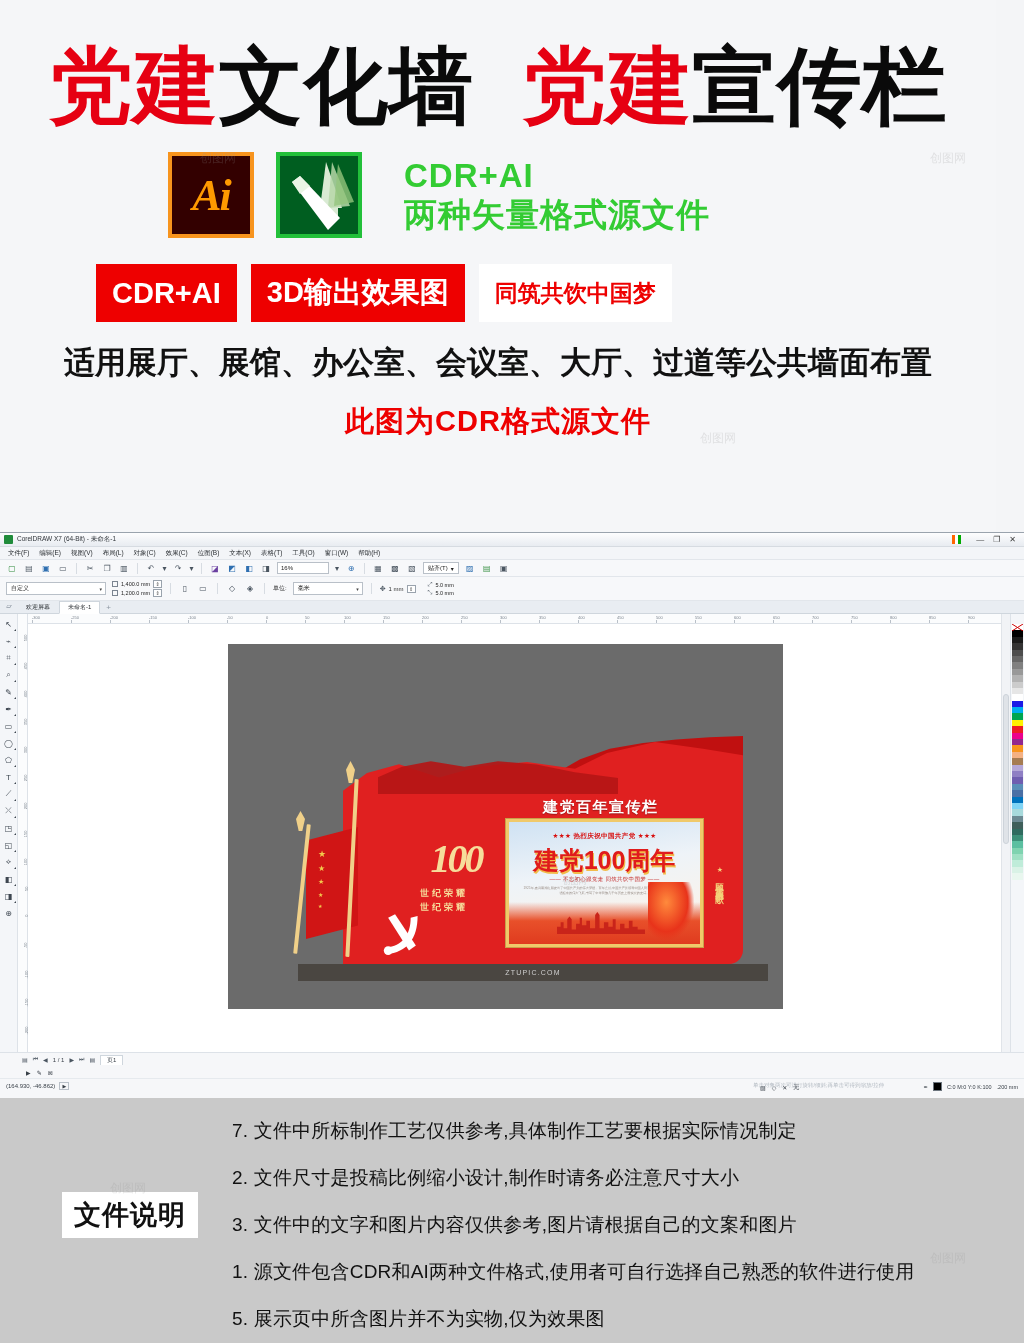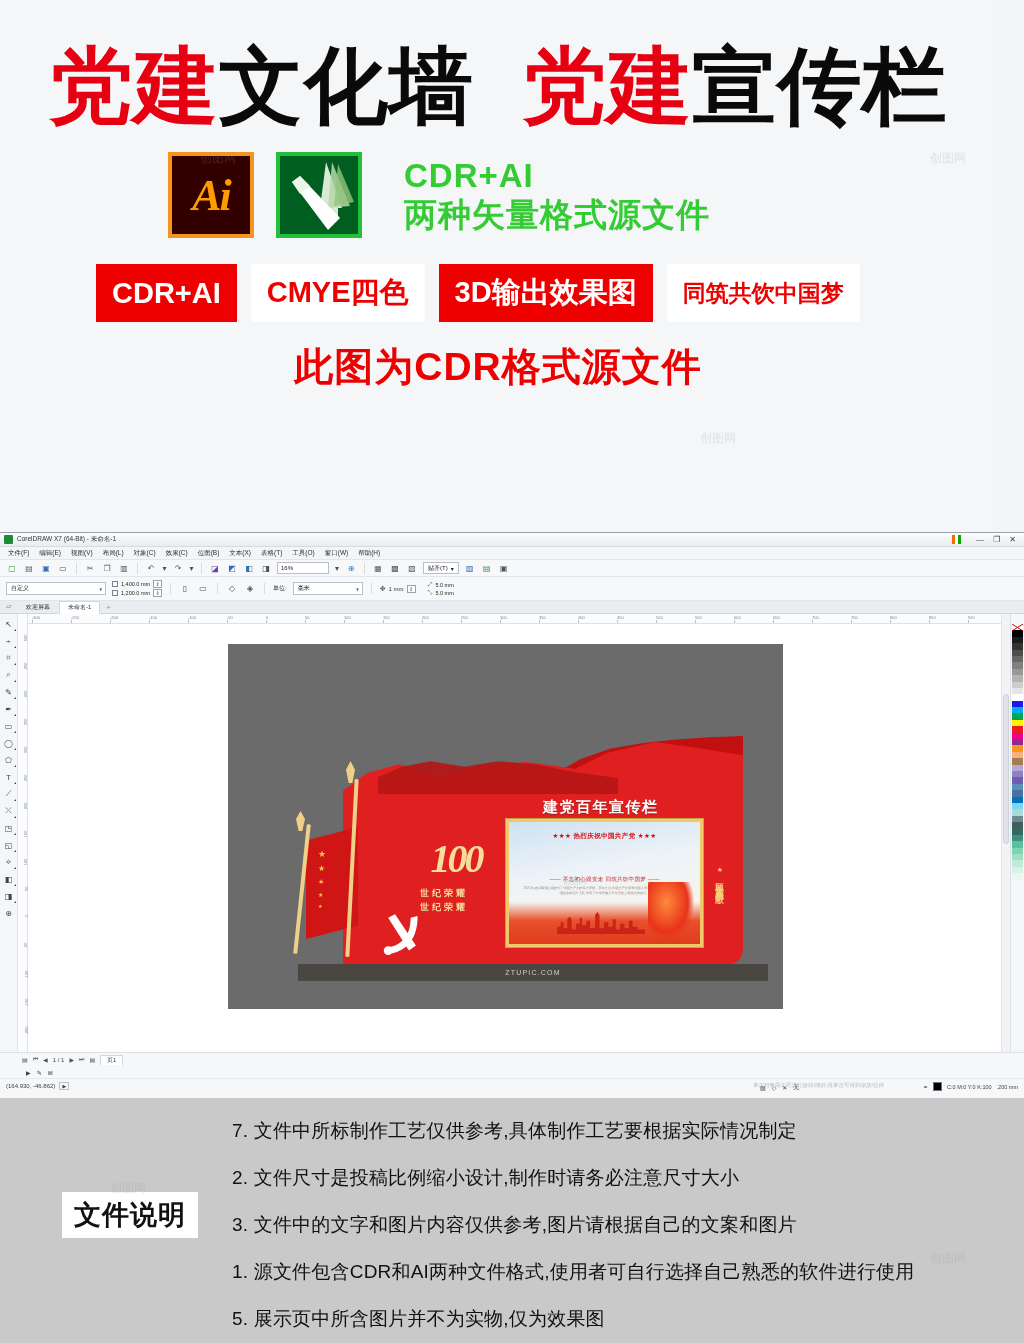--- a/index.html
+++ b/index.html
@@ -58,21 +58,21 @@
   .badge.red { background:#ee0000; color:#ffffff; }
   .badge.white { background:#ffffff; color:#ee0000; }
   .badge.small { font-size:23px; }
 
   .promo-line {
     text-align:center; margin-top:20px;
     font-size:31px; font-weight:bold; color:#111; letter-spacing:0px; white-space:nowrap;
   }
   .promo-sub {
     text-align:center; margin-top:18px;
-    font-size:39px; font-weight:bold; color:#ee0000; letter-spacing:1px; white-space:nowrap;
+    font-size:29px; font-weight:bold; color:#ee0000; letter-spacing:1px; white-space:nowrap;
   }
 
   
   .cdrwin {
     position:absolute; left:0; top:532px; width:1024px; height:566px;
     background:#eef1f5; border-top:1px solid #9aa3ad;
     font-size:6px; color:#333; overflow:hidden;
   }
   .titlebar {
     height:14px; background:linear-gradient(#fdfdfe,#e8ecf1);
@@ -306,25 +306,25 @@
       </svg>
     </div>
     <div class="icon-text">
       <div class="l1">CDR+AI</div>
       <div class="l2">两种矢量格式源文件</div>
     </div>
   </div>
 
   <div class="badges">
     <div class="badge red">CDR+AI</div>
-    <div class="badge white">CMYE四色</div>
     <div class="badge red">3D输出效果图</div>
     <div class="badge white small">同筑共饮中国梦</div>
   </div>
 
+  <div class="promo-line">适用展厅、展馆、办公室、会议室、大厅、过道等公共墙面布置</div>
   <div class="promo-sub">此图为CDR格式源文件</div>
 
   <div class="wm" style="left:200px; top:150px;">创图网</div>
   <div class="wm" style="left:930px; top:150px;">创图网</div>
   <div class="wm" style="left:700px; top:430px;">创图网</div>
 </div>
 
 <div class="cdrwin">
 
   <div class="titlebar">
@@ -581,20 +581,21 @@
               <div>世纪荣耀</div>
               <div>世纪荣耀</div>
             </div>
 
             <div class="poster">
               <div class="p-top">
                 <span class="st" style="color:#d81010">★★★</span>
                 <span>热烈庆祝中国共产党</span>
                 <span class="st" style="color:#d81010">★★★</span>
               </div>
+              <div class="p-main">建党100周年</div>
               <div class="p-sub">—— 不忘初心跟党走 同筑共饮中国梦 ——</div>
               <div class="p-body">1921年,嘉兴南湖红船驶出了中国共产党的伟大梦想。百年之后,中国共产党领导中国人民实现了从站起来、富起来到强起来的伟大飞跃,书写了中华民族几千年历史上最恢宏的史诗。</div>
               <div class="p-city"></div>
               <svg class="p-skyline" viewBox="0 0 120 30" preserveAspectRatio="none">
                 <path d="M0 30 L0 20 L5 20 L5 14 L9 14 L9 22 L14 22 L14 10 L17 6 L20 10 L20 24 L26 24 L26 16 L31 16 L31 8 L34 8 L34 18 L40 18 L40 12 L45 12 L45 22 L52 22 L52 4 L55 0 L58 4 L58 22 L64 22 L64 14 L70 14 L70 20 L76 20 L76 10 L80 10 L80 24 L86 24 L86 16 L92 16 L92 22 L98 22 L98 12 L103 12 L103 20 L110 20 L110 24 L120 24 L120 30 Z" fill="#c9241a"></path>
               </svg>
               <div class="p-soldier"></div>
               <div class="p-watermark">创图网</div>
             </div>
 

